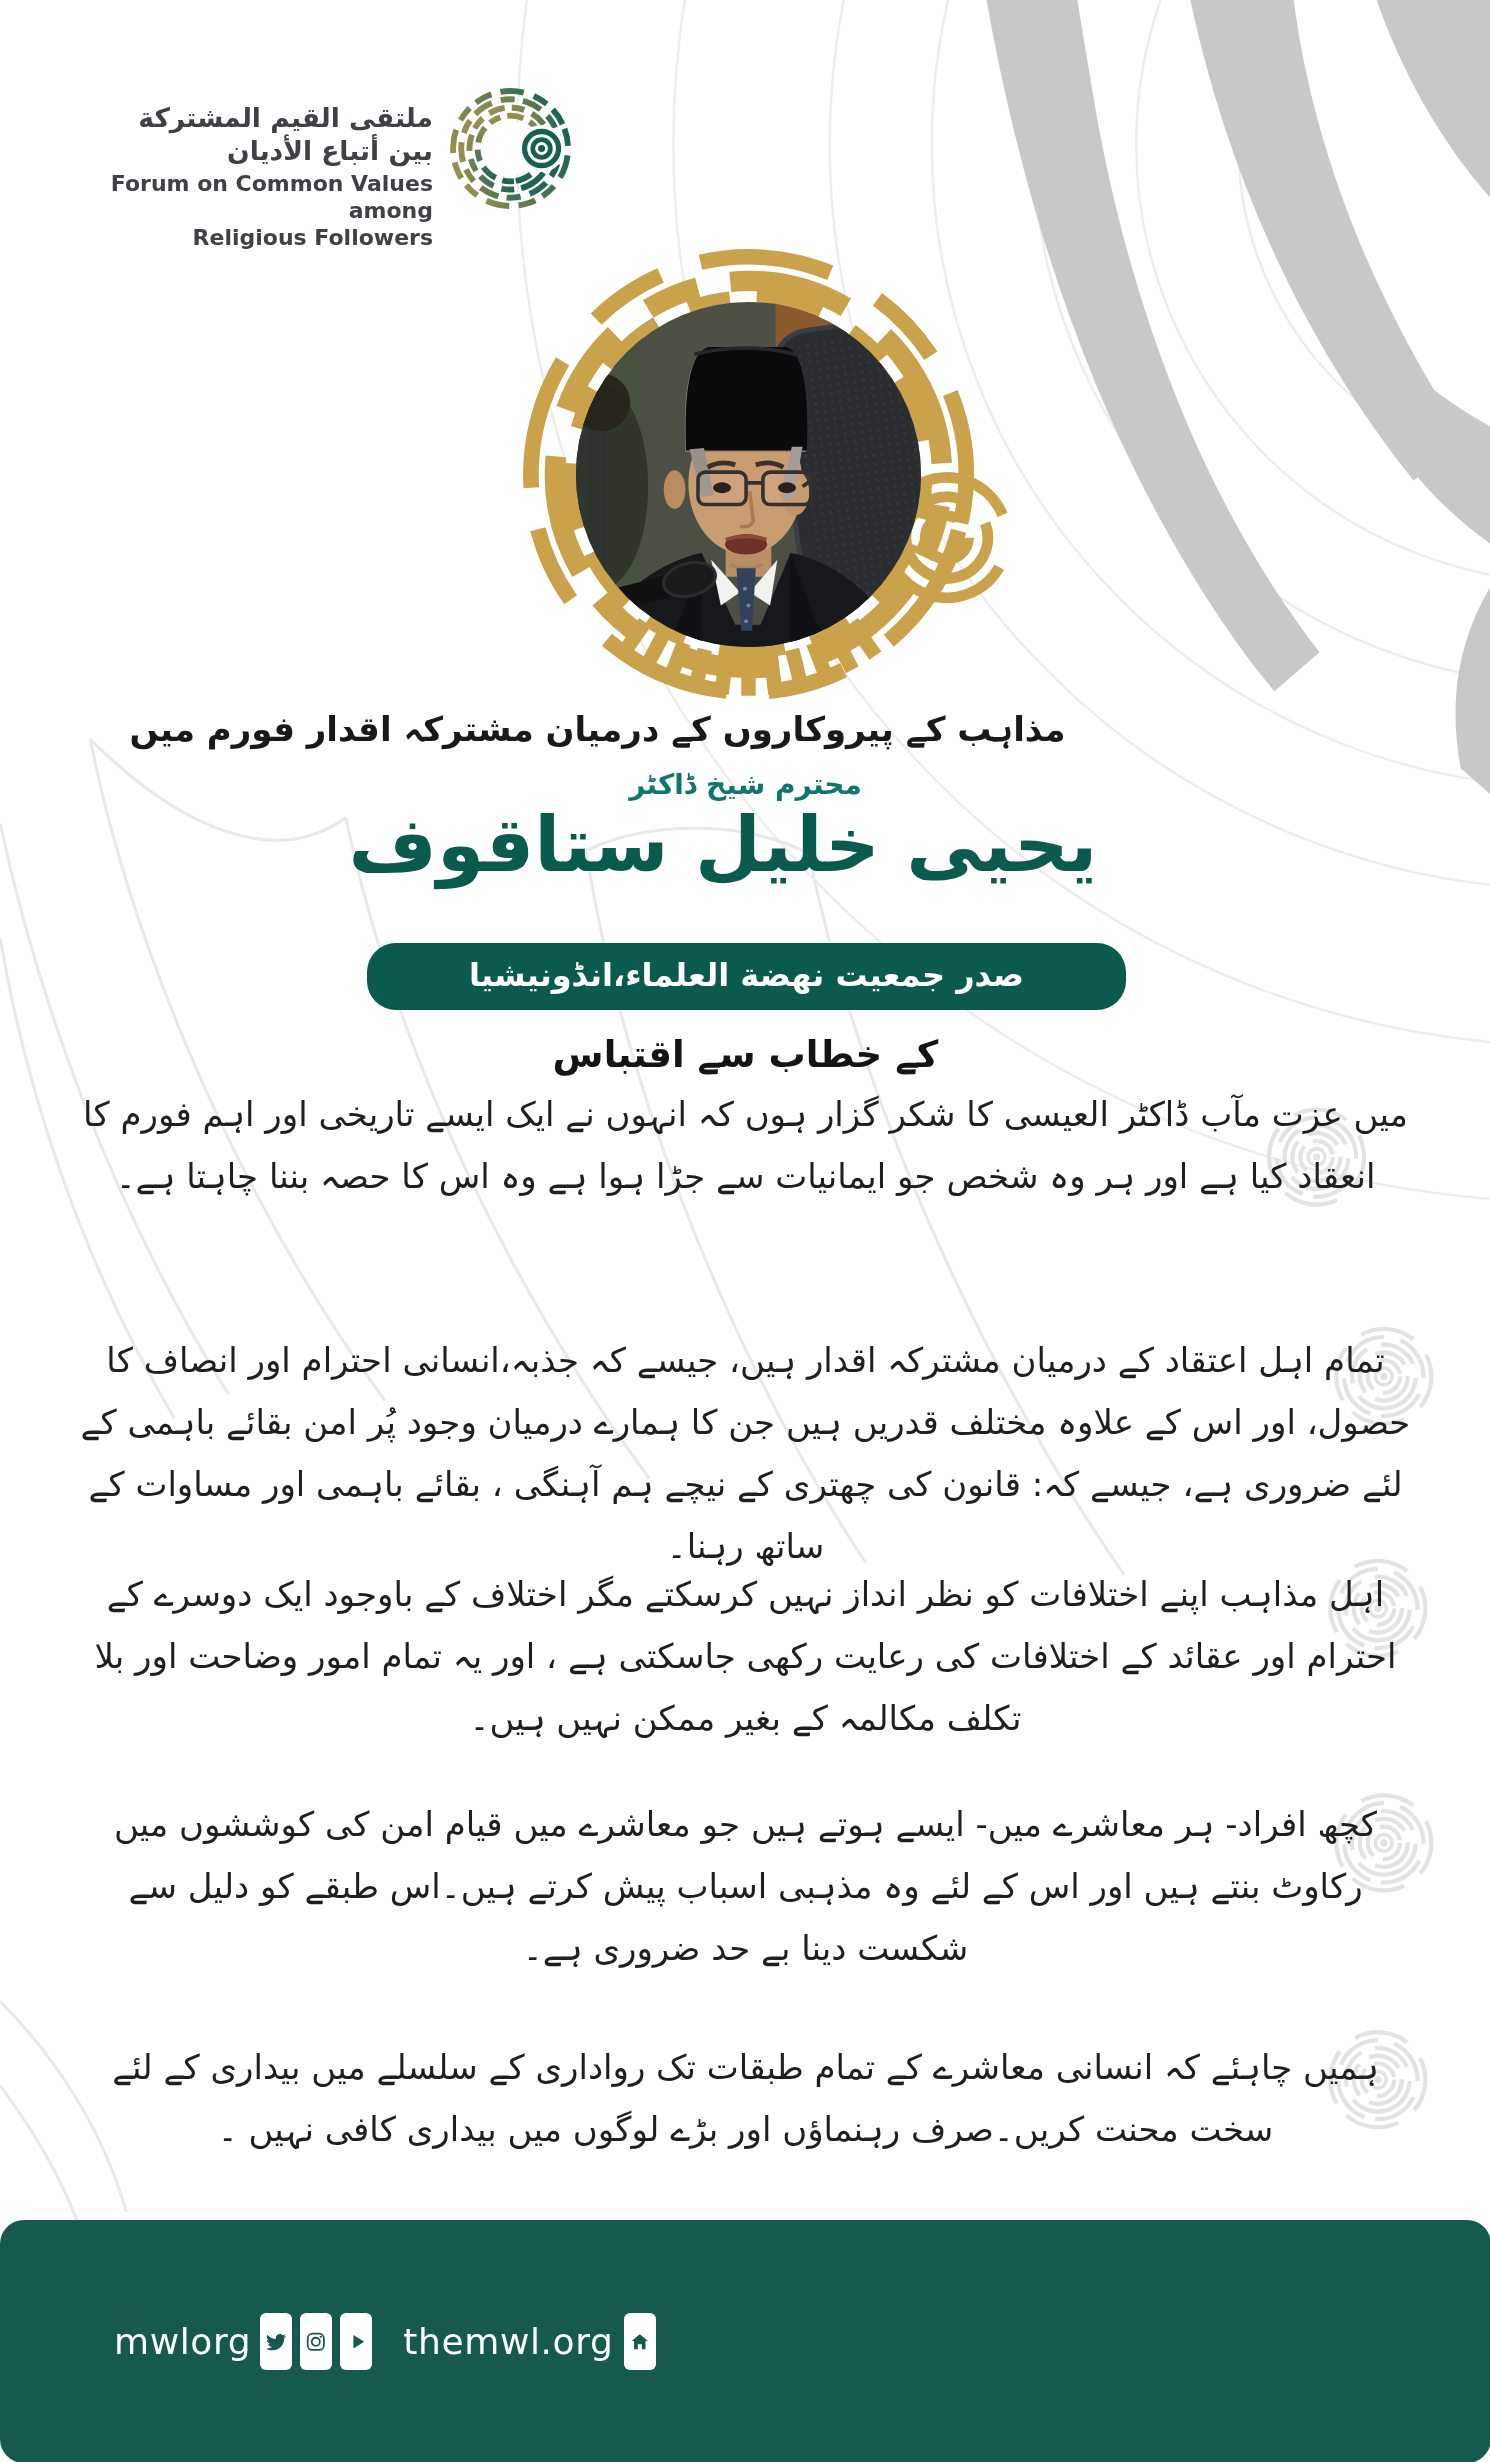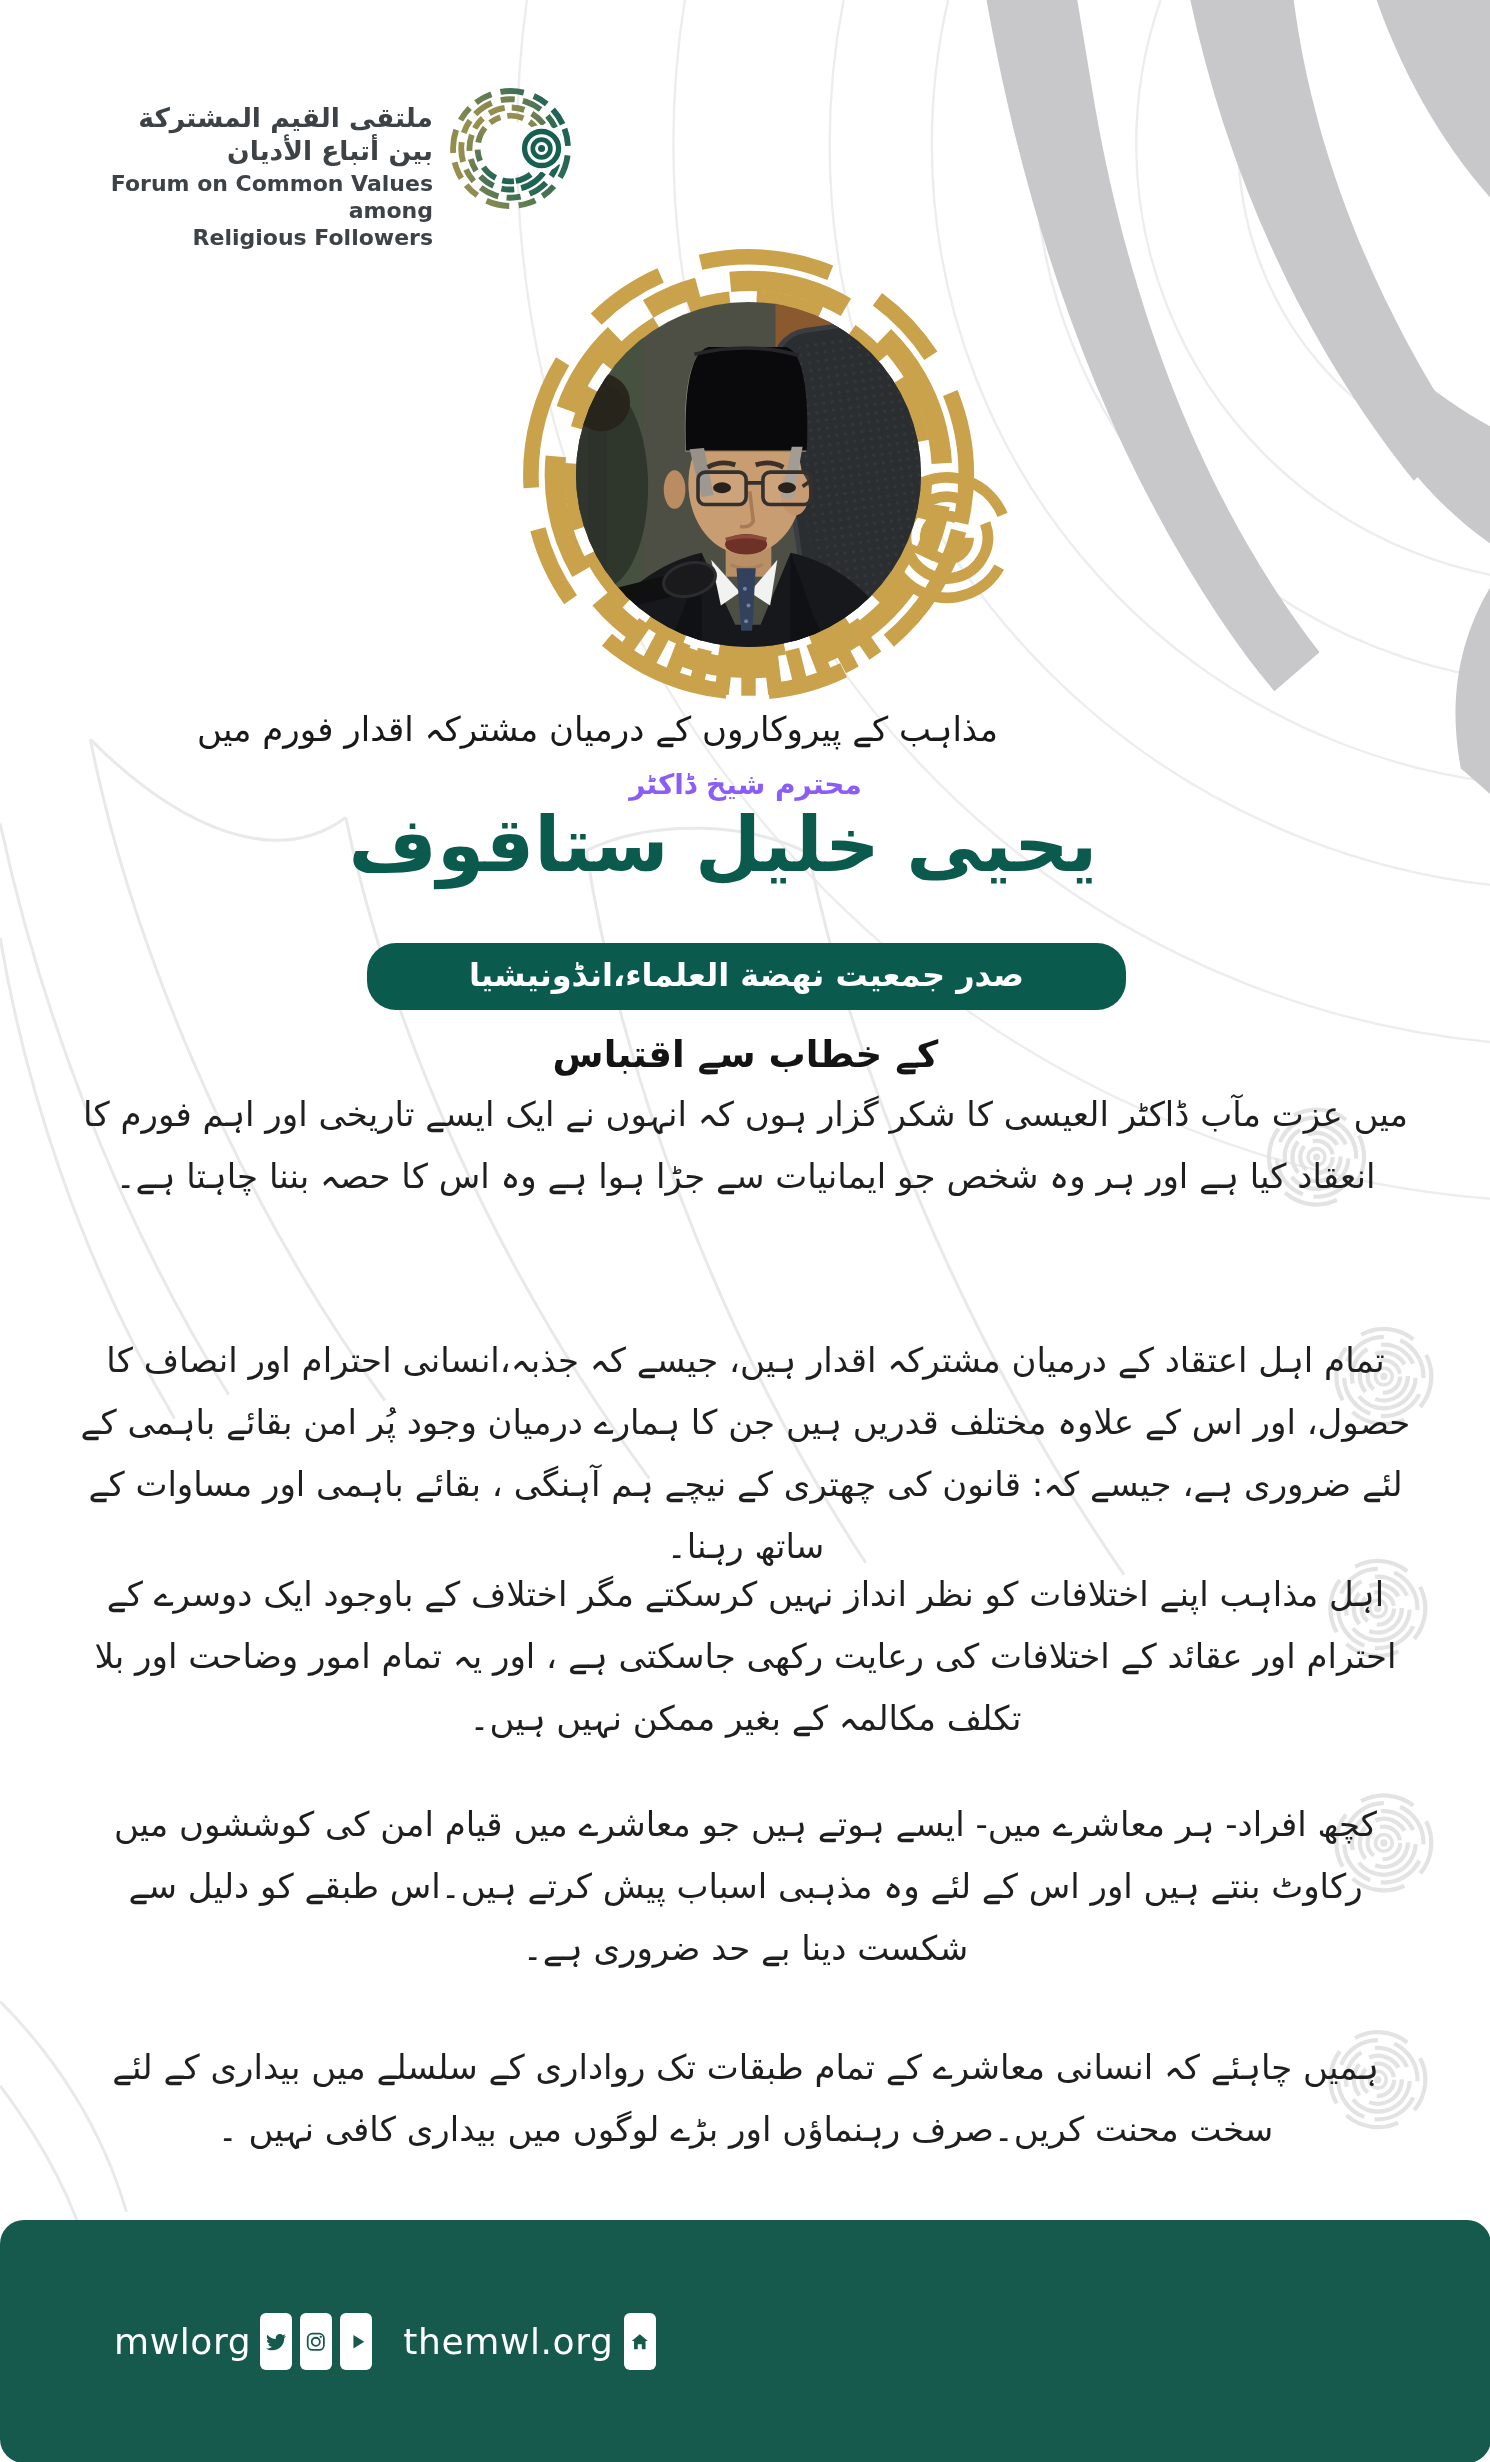--- a/index.html
+++ b/index.html
@@ -12,23 +12,23 @@
   .brand{position:absolute;left:90px;top:101px;width:343px;text-align:right;color:#3d4246;}
   .brand-ar{font-size:26.5px;font-weight:bold;direction:rtl;line-height:1.25;}
   .brand-en{font-size:22px;font-weight:bold;line-height:1.22;margin-top:3.6px;}
   .brand-logo{position:absolute;left:446px;top:84px;}
 
   
   .hero-photo{position:absolute;left:478px;top:204px;width:541px;height:541px;}
 
   
   .context-line{position:absolute;left:0;top:709px;width:1195px;text-align:center;direction:rtl;
-    font-size:34px;font-weight:normal;color:#191919;}
+    font-size:34px;font-weight:bold;color:#191919;}
   .honorific{position:absolute;left:0;top:768px;width:1491px;text-align:center;direction:rtl;
-    font-size:28px;font-weight:bold;color:#8b5cf6;}
+    font-size:28px;font-weight:bold;color:#0f766e;}
   .name{position:absolute;left:0;top:800px;width:1446px;margin:0;text-align:center;direction:rtl;
     font-size:76px;font-weight:bold;color:var(--brand-green,#0B5A4E);letter-spacing:1.2px;}
   .role-banner{position:absolute;left:367px;top:943px;width:759px;height:67px;
     background:var(--brand-green,#0B5A4E);border-radius:29px;}
   .role-banner span{display:block;width:100%;height:67px;line-height:65px;text-align:center;direction:rtl;
     color:#ffffff;font-size:32px;font-weight:bold;}
   .quote-label{position:absolute;left:0;top:1033px;width:1491px;text-align:center;direction:rtl;
     font-size:37px;font-weight:bold;color:#141414;}
 
   

